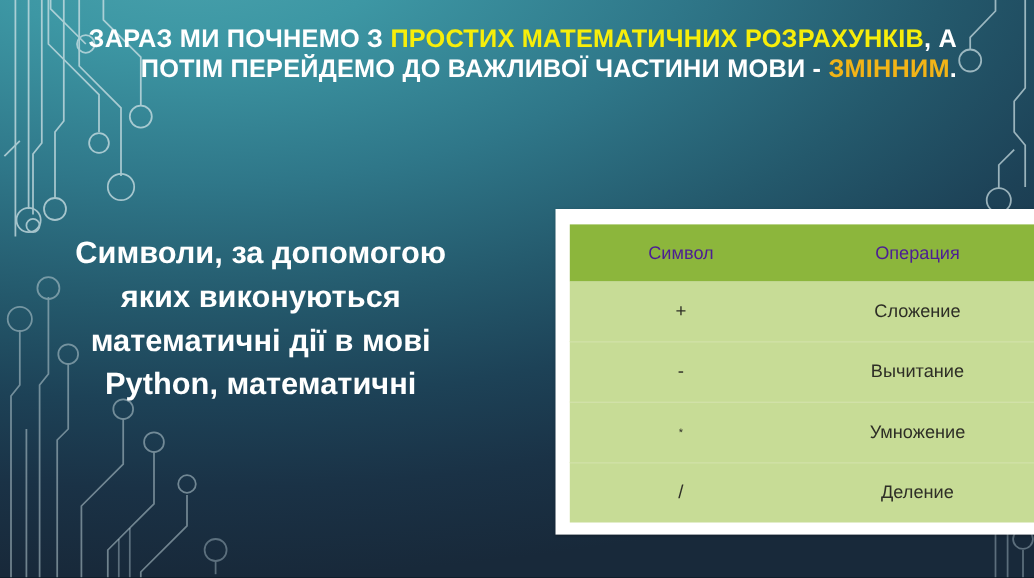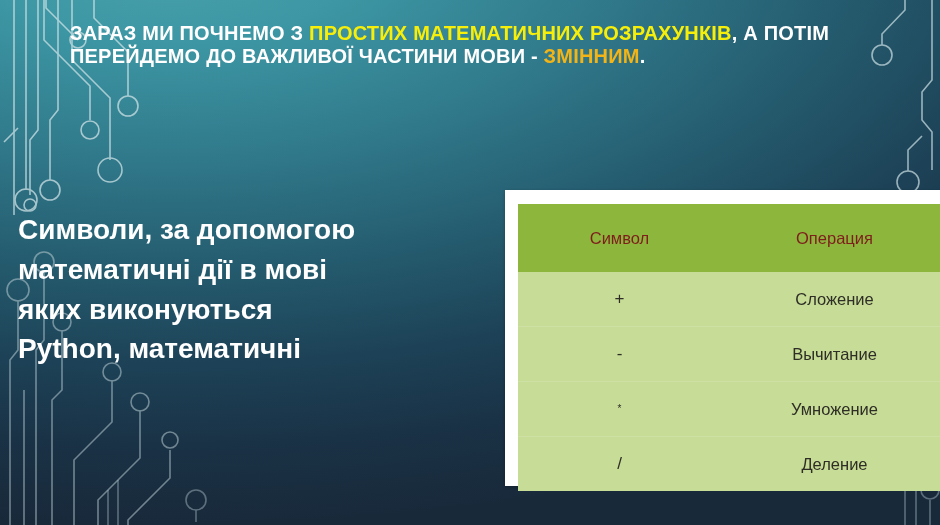--- a/index.html
+++ b/index.html
@@ -19,36 +19,37 @@
   .bg-decor {
     position: absolute;
     inset: 0;
     pointer-events: none;
   }
   .title-block {
     position: absolute;
     left: 70px;
     top: 22px;
     width: 800px;
-    text-align: left;
+    text-align: right;
     line-height: 1.16;
-    font-size: 20px;
+    font-size: 23px;
     font-weight: bold;
     letter-spacing: 0.2px;
     color: #ffffff;
     text-transform: uppercase;
   }
   .hl-yellow { color: #f7ee0a; }
   .hl-amber  { color: #f2b417; }
 
   .body-text {
     position: absolute;
-    left: 18px;
+    left: 2px;
     top: 210px;
     width: 470px;
+    text-align: center;
     font-size: 28px;
     font-weight: bold;
     line-height: 1.42;
     color: #ffffff;
   }
 
   .table-frame {
     position: absolute;
     left: 505px;
     top: 190px;
@@ -61,25 +62,25 @@
     position: absolute;
     left: 13px;
     top: 14px;
     width: 430px;
     height: 268px;
     border-collapse: collapse;
     table-layout: fixed;
   }
   .op-table th {
     background: #8cb63c;
-    color: #7f1d1d;
+    color: #4c1d95;
     font-weight: normal;
     font-size: 16.5px;
     height: 52px;
-    padding: 8px;
+    padding: 0;
   }
   .op-table td {
     background: #c7dc96;
     color: #2e2e26;
     font-size: 16.5px;
     height: 54px;
     padding: 0;
     border-top: 1px solid #cfe0a4;
   }
   .op-table tbody tr:first-child td { border-top: none; }
@@ -154,22 +155,22 @@
 
   <div class="title-block">
     <span>Зараз ми почнемо з </span><span class="hl-yellow">простих</span>
     <span class="hl-yellow">математичних розрахунків</span><span>, а потім</span>
     <span>перейдемо до важливої частини</span>
     <span>мови - </span><span class="hl-amber">змінним</span><span>.</span>
   </div>
 
   <div class="body-text">
     <div>Символи, за допомогою</div>
+    <div>яких виконуються</div>
     <div>математичні дії в мові</div>
-    <div>яких виконуються</div>
     <div>Python, математичні</div>
   </div>
 
   <div class="table-frame">
     <table class="op-table">
       <thead>
         <tr>
           <th class="col-sym">Символ</th>
           <th class="col-op">Операция</th>
         </tr>

